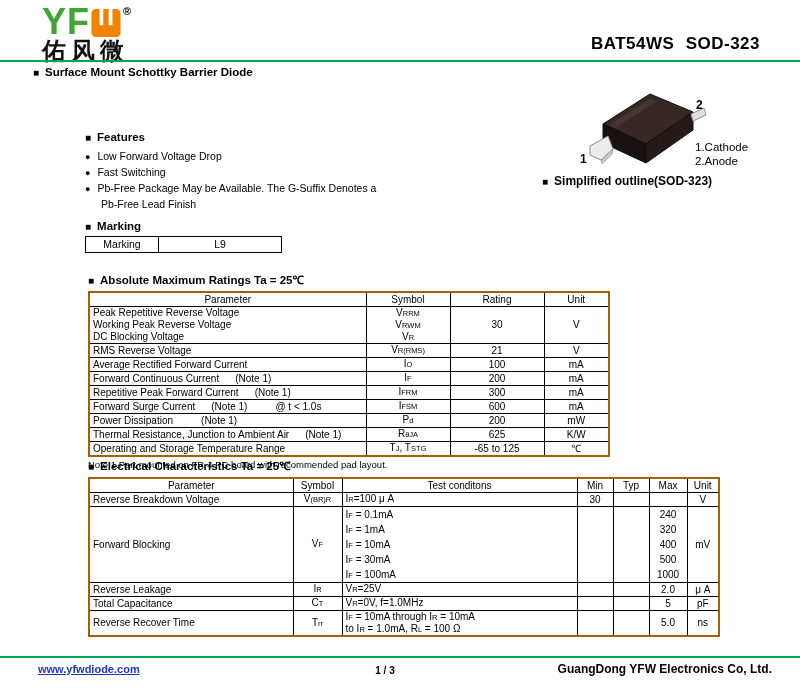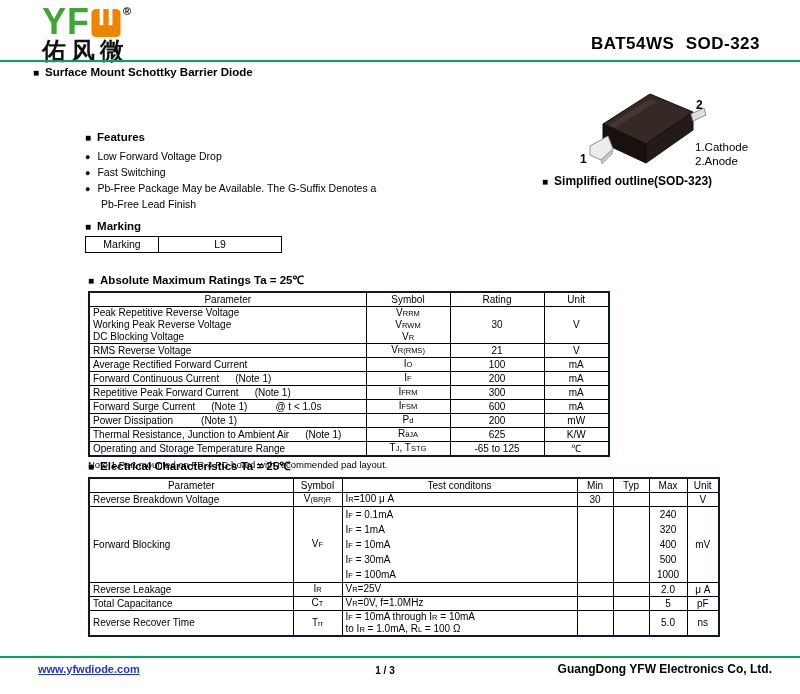--- a/index.html
+++ b/index.html
@@ -31,21 +31,21 @@
   .pin1{position:absolute;left:32px;top:68px;font-weight:bold;font-size:12px;}
   .pinnames{position:absolute;left:130px;top:56px;font-size:11.5px;line-height:14px;margin-left:17px;}
   .outline figcaption{position:absolute;left:-6px;top:90px;font-size:12px;font-weight:bold;white-space:nowrap;}
   
   .marking{left:85px;top:220px;}
   .mtable{border-collapse:collapse;margin-top:4px;font-size:10.5px;}
   .mtable td{border:1.5px solid #000;height:15px;text-align:center;line-height:15px;padding:0;}
   
   .dtable{border-collapse:collapse;table-layout:fixed;font-size:10px;margin-top:4px;}
   .dtable td{border:1px solid #000;padding:0 3px;height:12px;line-height:12px;white-space:nowrap;overflow:hidden;}
-  .dtable{border:2px solid #0f172a;}
+  .dtable{border:2px solid #a16207;}
   .dtable .thead td{text-align:center;height:13px;border-bottom:1.5px solid #000;}
   .c{text-align:center;}
   .pl{text-align:left;}
   .sc{font-size:7.5px;}
   .cl{height:12px;line-height:12px;}
   .fvl{height:15px;line-height:15px;}
   .note-sp{margin-left:16px;}
   .extra-sp{margin-left:28px;}
   .amr{left:88px;top:272px;}
   .amr-note{font-size:9.5px;margin-top:2px;}

